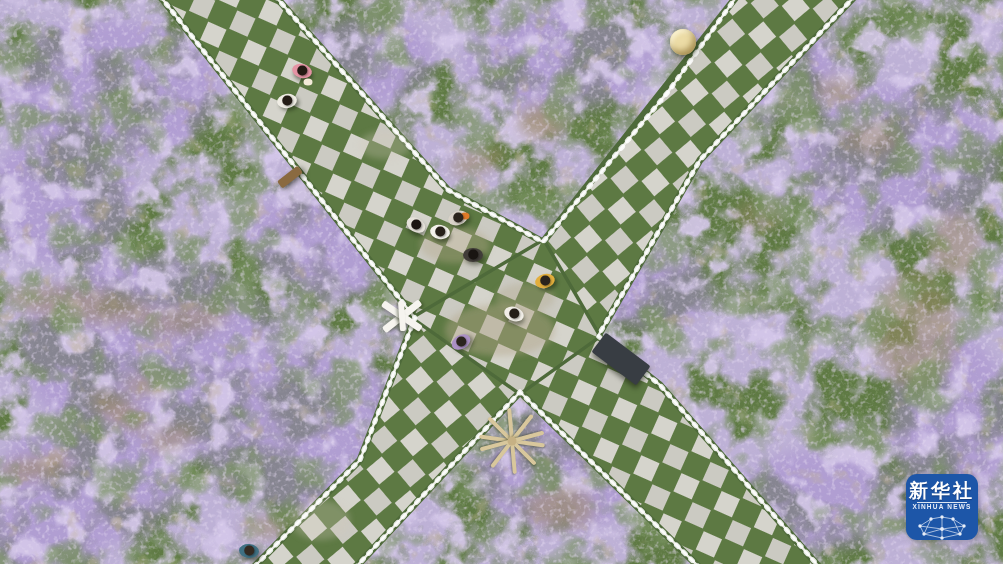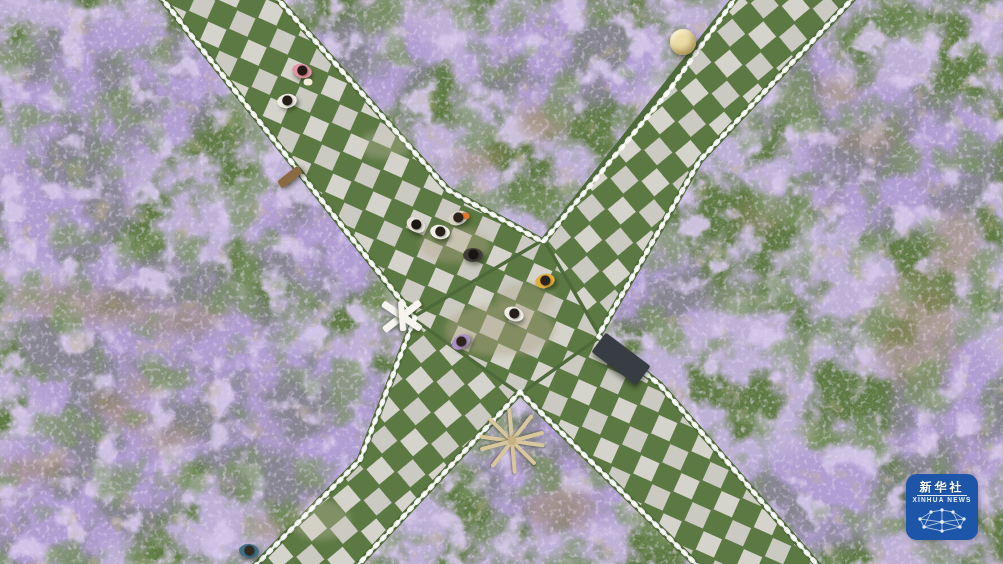--- a/index.html
+++ b/index.html
@@ -235,21 +235,21 @@
         <div class="bar" style="width: 66px; height: 4px; background: rgb(216, 199, 156); box-shadow: rgba(30, 40, 15, 0.4) 1px 1px 2px; transform: translate(-50%, -50%) rotate(8deg);"></div>
         <div class="bar" style="width: 66px; height: 4px; background: rgb(216, 199, 156); box-shadow: rgba(30, 40, 15, 0.4) 1px 1px 2px; transform: translate(-50%, -50%) rotate(45deg);"></div>
         <div class="bar" style="width: 66px; height: 4px; background: rgb(216, 199, 156); box-shadow: rgba(30, 40, 15, 0.4) 1px 1px 2px; transform: translate(-50%, -50%) rotate(85deg);"></div>
         <div class="bar" style="width: 66px; height: 4px; background: rgb(216, 199, 156); box-shadow: rgba(30, 40, 15, 0.4) 1px 1px 2px; transform: translate(-50%, -50%) rotate(128deg);"></div>
         <div class="bar" style="width: 66px; height: 4px; background: rgb(216, 199, 156); box-shadow: rgba(30, 40, 15, 0.4) 1px 1px 2px; transform: translate(-50%, -50%) rotate(165deg);"></div>
         <div class="bar" style="height: 9px; width: 9px; border-radius: 50%; background: rgb(198, 177, 132); transform: translate(-50%, -50%);"></div>
       </div>
     </div>
 
   <div class="logo" style="left: 906px; top: 474px; width: 72px; height: 66px; border-radius: 11px; padding-top: 7px; box-sizing: border-box; background: rgb(29, 86, 168);">
-    <div class="logo-cn" style="font-size:12px;">新华社</div>
+    <div class="logo-cn" style="font-size:19px;">新华社</div>
     <div class="logo-rule" style="width:50px;"></div>
     <div class="logo-en" style="font-size:6.5px;">XINHUA NEWS</div>
     <svg class="logo-net" width="54" height="26" viewBox="0 0 54 26">
       <g stroke="#cdd9ec" stroke-width="0.8" fill="none">
         <path d="M5,12 L16,5 L27,3 L38,5 L49,12"></path>
         <path d="M9,20 L27,15 L45,20"></path>
         <path d="M5,12 L9,20 L27,24 L45,20 L49,12"></path>
         <path d="M16,5 L9,20 M27,3 L27,15 M38,5 L45,20 M27,15 L27,24"></path>
         <path d="M5,12 L27,15 L49,12"></path>
       </g>

